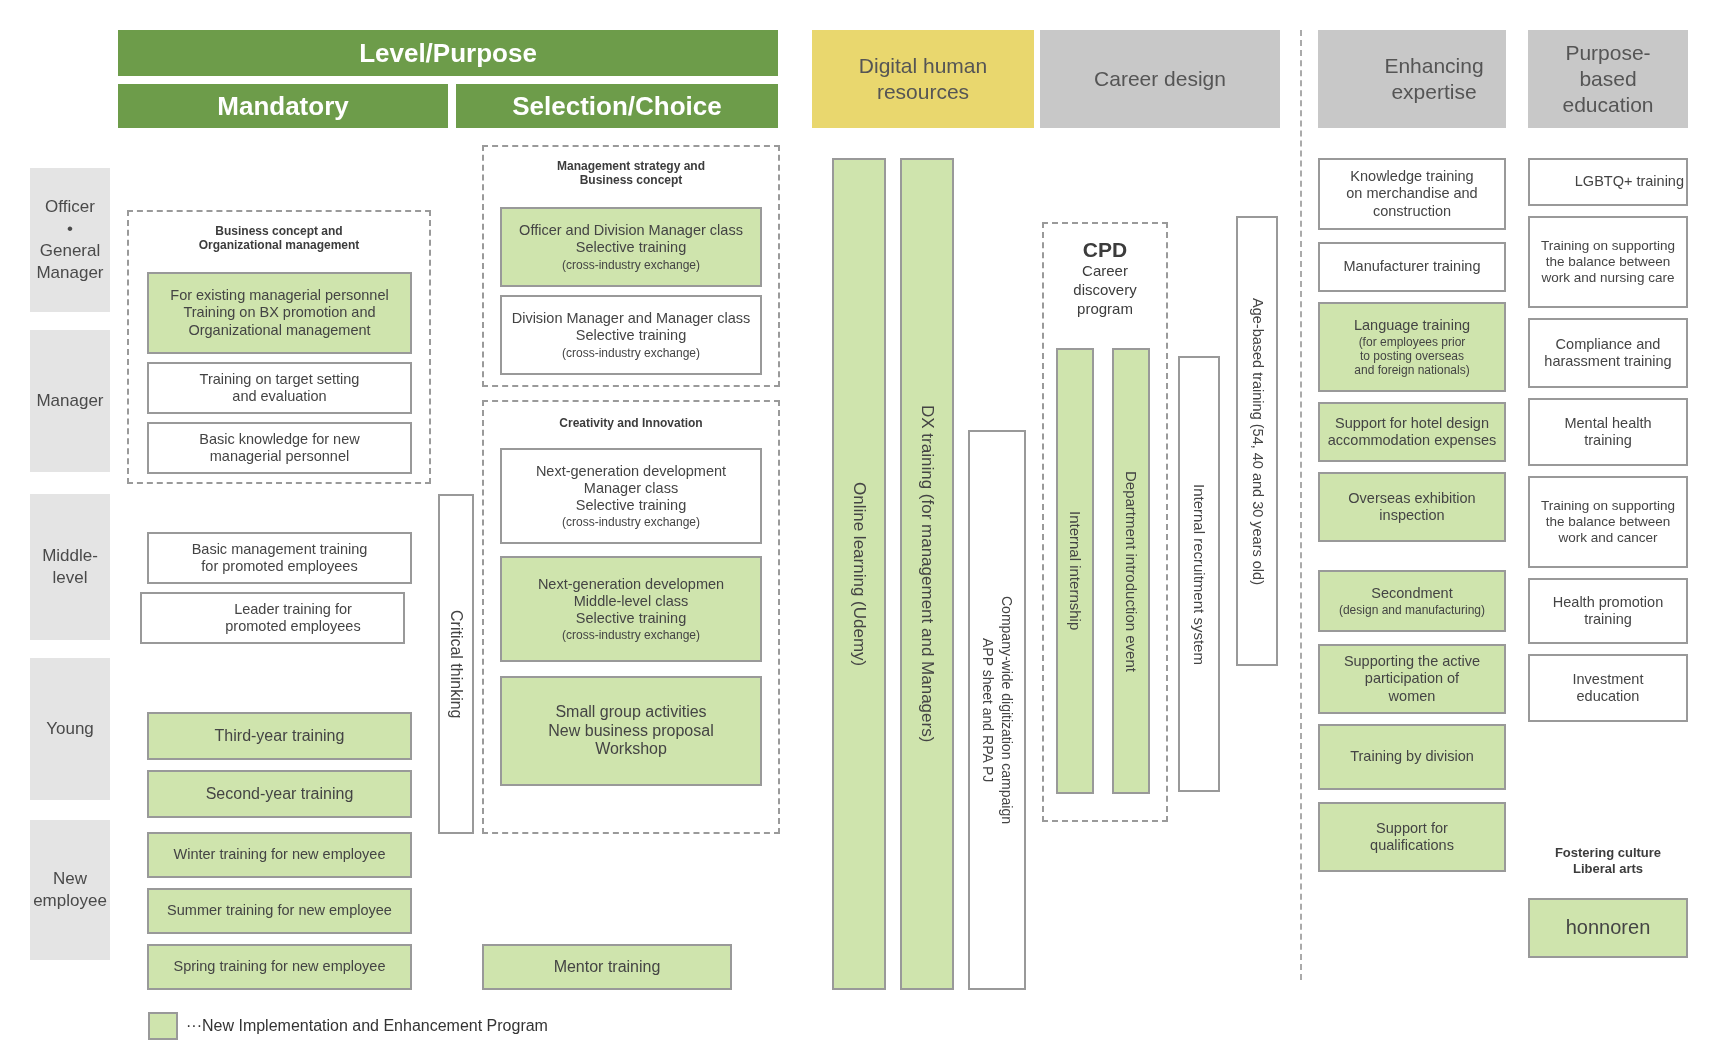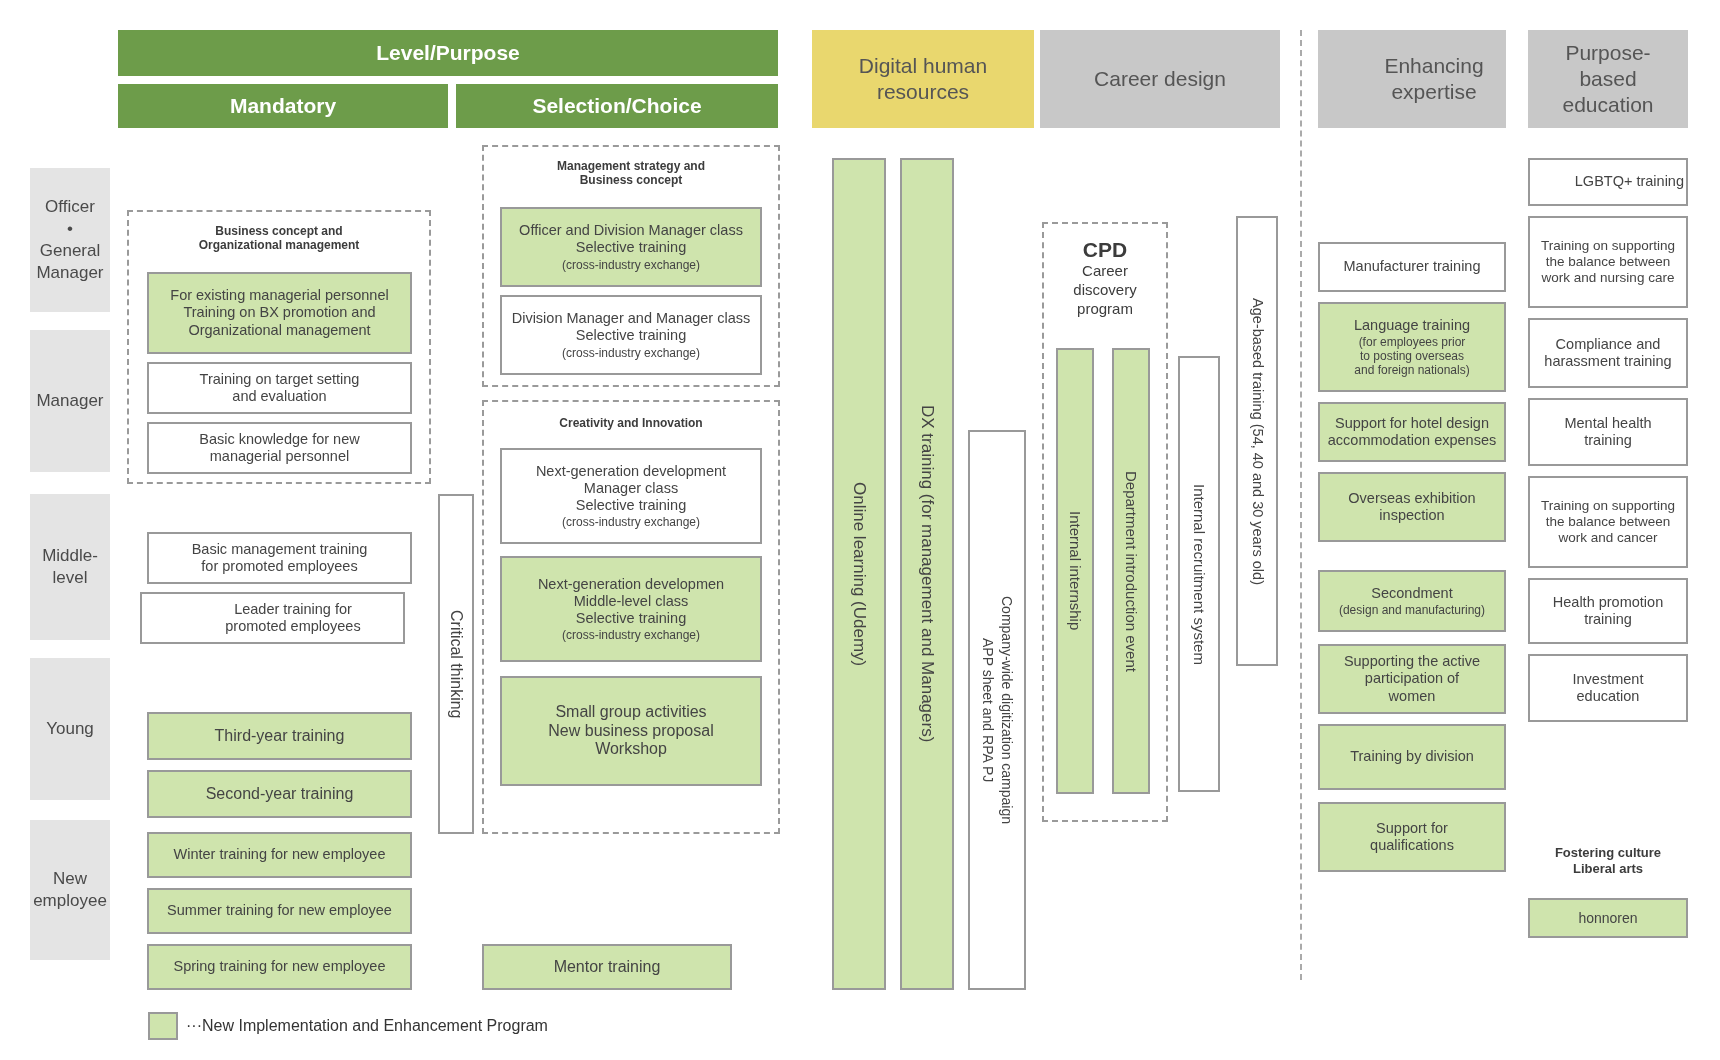--- a/index.html
+++ b/index.html
@@ -1,19 +1,19 @@
 <!DOCTYPE html>
 <html><head>
 <meta charset="utf-8">
 <style>
   html,body{margin:0;padding:0;background:#fff;font-family:"Liberation Sans",sans-serif;}
   #canvas{position:relative;width:1720px;height:1060px;background:#fff;overflow:hidden;}
   .abs{position:absolute;box-sizing:border-box;}
   .flexc{display:flex;align-items:center;justify-content:center;}
-  .hdr-green{background:#6d9c4a;color:#fff;font-weight:bold;font-size:21px;text-align:center;}
+  .hdr-green{background:#6d9c4a;color:#fff;font-weight:bold;font-size:26px;text-align:center;}
   .hdr-yellow{background:#e9d76e;color:#555;font-size:21px;text-align:center;line-height:1.25;}
   .hdr-gray{background:#c8c8c8;color:#555;font-size:21px;text-align:center;line-height:1.25;white-space:pre-line;}
   .lvl{background:#e4e4e4;color:#4a4a4a;font-size:17px;text-align:center;line-height:1.3;white-space:pre-line;}
   .gbox{background:#cfe4ad;border:2px solid #999;}
   .wbox{background:#fff;border:2px solid #999;}
   .box{display:flex;flex-direction:column;align-items:center;justify-content:center;text-align:center;font-size:14.5px;color:#444;line-height:1.18;padding:2px;}
   .box .t{white-space:pre-line;}
   .box .sub{white-space:pre-line;font-size:12px;margin-top:1px;}
   .dashed{border:2px dashed #9a9a9a;}
   .grp-title{font-weight:bold;font-size:12px;color:#3c3c3c;text-align:center;white-space:pre-line;line-height:1.2;}
@@ -149,20 +149,25 @@
     <div class="small">Career
 discovery
 program</div>
   </div>
   <div class="abs gbox vbar" style="left:1056px;top:348px;width:38px;height:446px;font-size:15px;">Internal internship</div>
   <div class="abs gbox vbar" style="left:1112px;top:348px;width:38px;height:446px;font-size:15px;">Department introduction event</div>
 
   <div class="abs wbox vbar" style="left:1178px;top:356px;width:42px;height:436px;font-size:15px;">Internal recruitment system</div>
   <div class="abs wbox vbar" style="left:1236px;top:216px;width:42px;height:450px;font-size:14.5px;">Age-based training (54, 40 and 30 years old)</div>
 
+  <div class="abs wbox box" style="left:1318px;top:158px;width:188px;height:72px;">
+      <span class="t">Knowledge training
+on merchandise and
+construction</span>
+    </div>
   <div class="abs wbox box" style="left:1318px;top:242px;width:188px;height:50px;">
       <span class="t">Manufacturer training</span>
     </div>
   <div class="abs gbox box" style="left:1318px;top:302px;width:188px;height:90px;">
     <span class="t">Language training</span>
     <span class="sub">(for employees prior
 to posting overseas
 and foreign nationals)</span>
   </div>
   <div class="abs gbox box" style="left:1318px;top:402px;width:188px;height:60px;">
@@ -215,20 +220,20 @@
       <span class="t">Health promotion
 training</span>
     </div>
   <div class="abs wbox box" style="left:1528px;top:654px;width:160px;height:68px;">
       <span class="t">Investment
 education</span>
     </div>
 
   <div class="abs fostering" style="left:1510px;top:845px;width:196px;">Fostering culture
 Liberal arts</div>
-  <div class="abs gbox box" style="left:1528px;top:898px;width:160px;height:40px;font-size:14px;">
+  <div class="abs gbox box" style="left:1528px;top:898px;width:160px;height:60px;font-size:20px;">
       <span class="t">honnoren</span>
     </div>
 
   <div class="abs gbox" style="left:148px;top:1012px;width:30px;height:28px;"></div>
   <div class="abs flexc legend-label" style="left:186px;top:1012px;height:28px;">···New Implementation and Enhancement Program</div>
 
 </div>
 
 </body></html>

